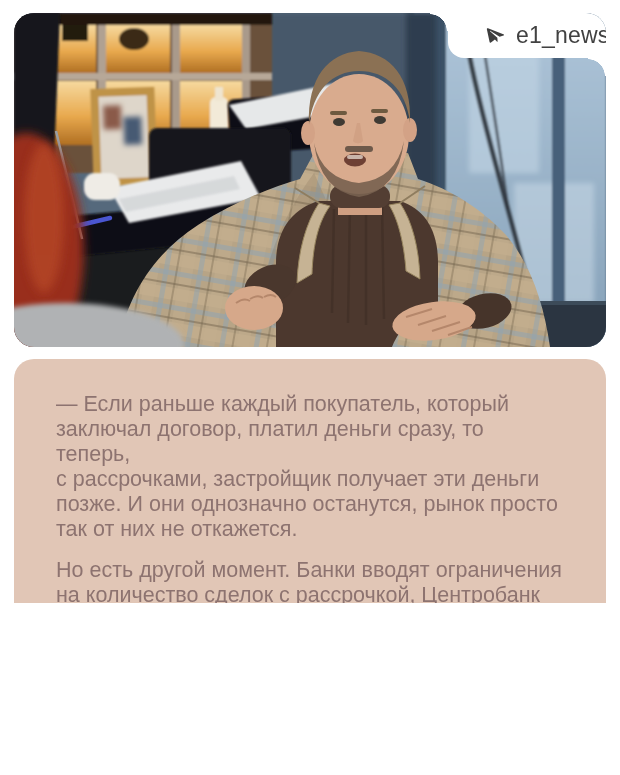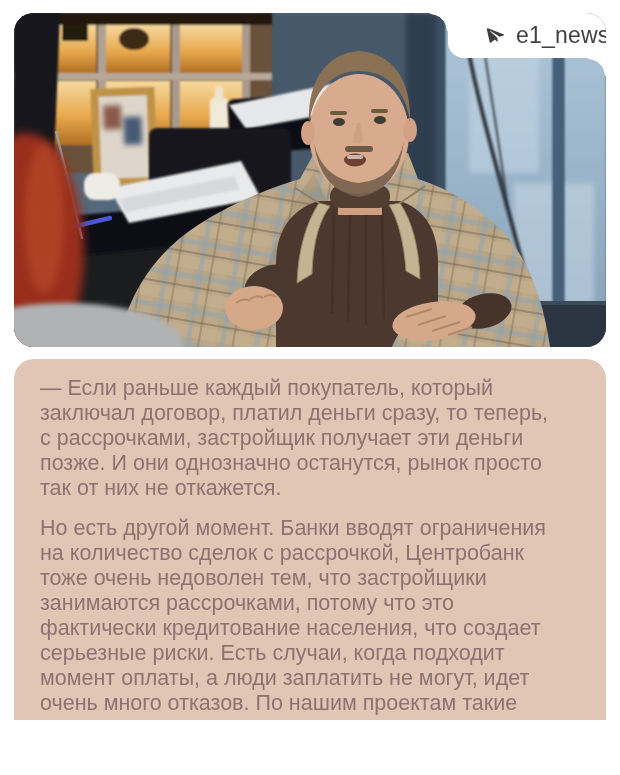--- a/index.html
+++ b/index.html
@@ -1,17 +1,17 @@
 <!DOCTYPE html>
 <html style="--page-bg: #ffffff; --card-bg: #e1c6b6; --card-text: #8d7370; --badge-text: #414141;"><head>
 <meta charset="utf-8">
 <style>
   html,body{margin:0;padding:0;background:#ffffff;}
   .frame{
-    position:relative;width:620px;height:720px;overflow:hidden;
+    position:relative;width:620px;height:603px;overflow:hidden;
     background:var(--page-bg,#ffffff);
     font-family:"Liberation Sans",sans-serif;
   }
   .photo{
     position:absolute;left:14px;top:13px;width:592px;height:334px;
     border-radius:20px;overflow:hidden;background:#6b7c8c;
   }
   .photo > svg{display:block;width:592px;height:334px;}
   .notch{
     position:absolute;top:0;right:0;width:158px;height:45px;
@@ -29,21 +29,21 @@
     background:radial-gradient(circle at 0 100%, rgba(255,255,255,0) 16.5px, #ffffff 17px);
   }
   .f-left{top:0;right:158px;}
   .f-bottom{top:45px;right:0;}
   .card{
     position:absolute;left:14px;top:359px;width:592px;height:398px;
     background:var(--card-bg,#e1c6b6);border-radius:20px;
     box-sizing:border-box;padding:17px 26px 16px 26px;overflow:hidden;
   }
   .card p{
-    margin:0;font-size:21.5px;line-height:25px;
+    margin:16px;font-size:21.5px;line-height:25px;
     color:var(--card-text,#8d7370);white-space:pre-line;
   }
   .card p + p{margin-top:15px;}
 </style>
 </head>
 <body>
 
 <div class="frame">
 
   <div class="photo">

